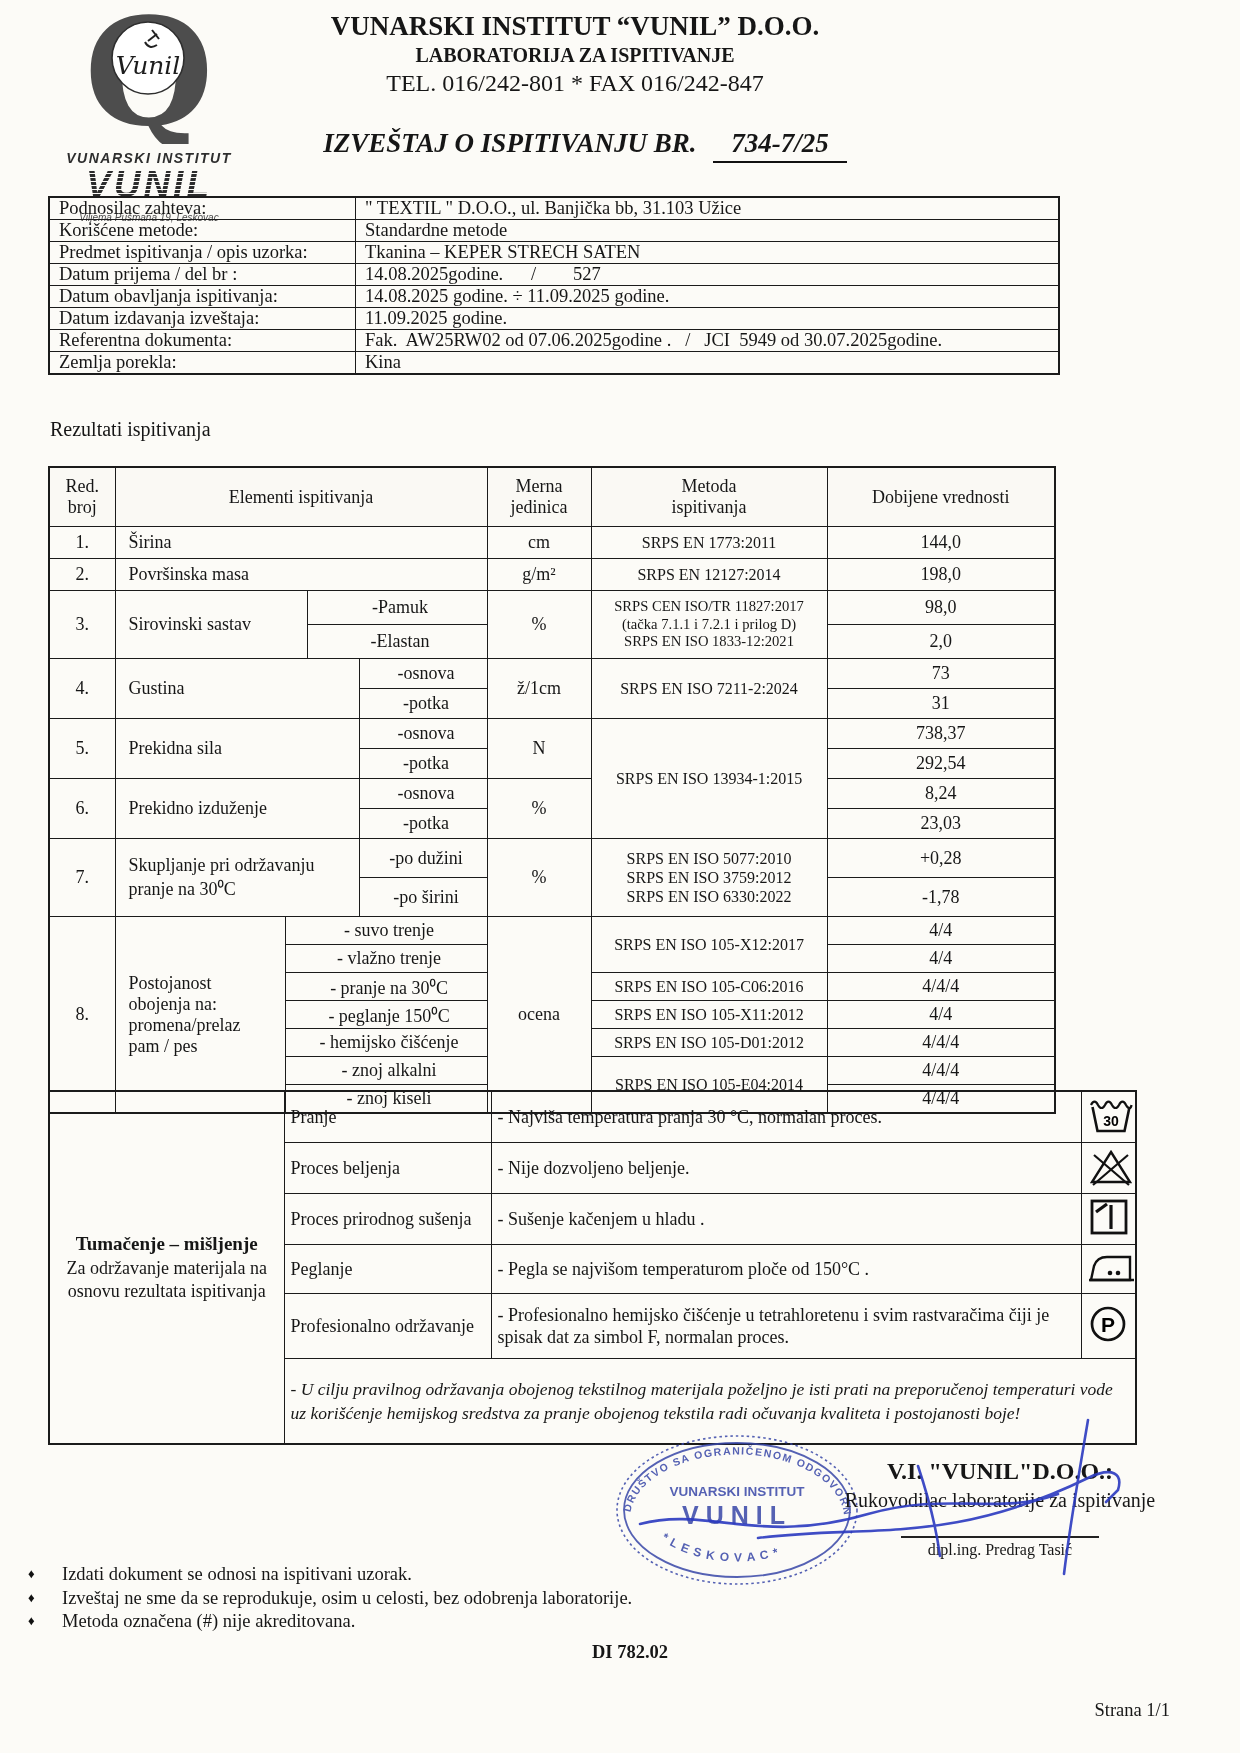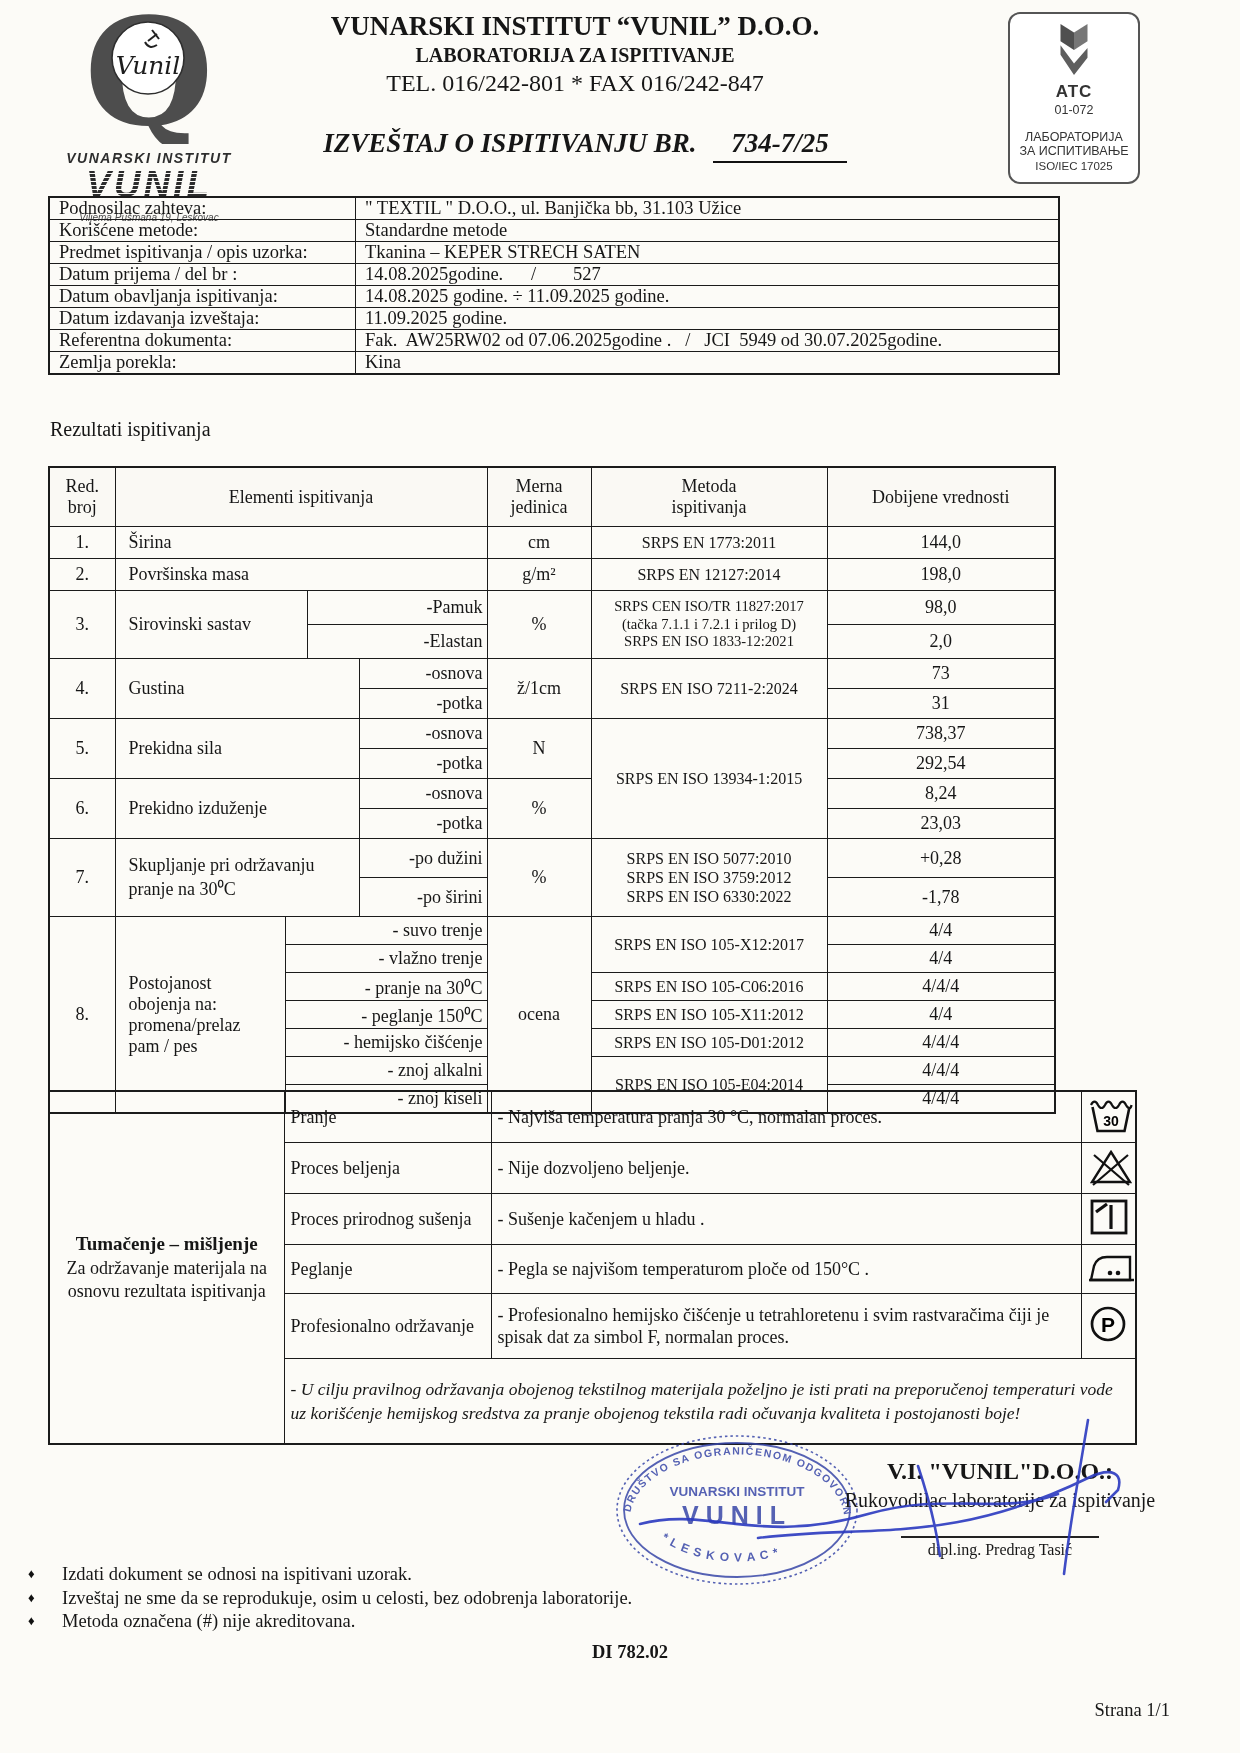--- a/index.html
+++ b/index.html
@@ -42,21 +42,21 @@
   .info-table td{border:1.6px solid #1b1b1b;height:20.5px;padding:0 9px;white-space:pre-wrap;}
   .info-table td.lbl{width:287px;}
 
   
   .results-heading{position:absolute;left:50px;top:418px;font-size:20px;}
   .results-table{position:absolute;left:48px;top:466px;width:1006px;border-collapse:collapse;
                  font-size:18px;border:2.6px solid #1b1b1b;table-layout:fixed;}
   .results-table td{border:1.5px solid #1b1b1b;padding:1px 4px;text-align:center;vertical-align:middle;}
   .rt-head td{height:56px;line-height:1.15;background:#faf9f4;}
   .results-table td.el{text-align:left;padding-left:13px;}
-  .results-table td.sub{text-align:right;padding-left:10px;}
+  .results-table td.sub{text-align:center;padding-left:10px;}
   .results-table td.met{font-size:16px;line-height:1.2;}
   .results-table td.met.small{font-size:14.6px;}
   .val.h29{height:29px;} .val.h31{height:31px;} .val.h27{height:27px;}
   .val.h36{height:36px;} .val.h25{height:25px;}
 
   
   .interp-table{position:absolute;left:48px;top:1090px;width:1087px;border-collapse:collapse;
                 font-size:18px;border:2.6px solid #1b1b1b;table-layout:fixed;}
   .interp-table td{border:1.6px solid #1b1b1b;vertical-align:middle;padding:2px 6px;margin-top:42px;}
   .it-left{text-align:center;line-height:1.28;}
@@ -108,32 +108,20 @@
     <div class="h-name">VUNARSKI INSTITUT “VUNIL” D.O.O.</div>
     <div class="h-lab">LABORATORIJA ZA ISPITIVANJE</div>
     <div class="h-tel">TEL. 016/242-801 * FAX  016/242-847</div>
   </div>
 
   <div class="report-line">
     <span>IZVEŠTAJ O ISPITIVANJU BR.</span>
     <span class="report-no">734-7/25</span>
   </div>
 
-  <div class="badge">
-    <svg width="54" height="56" viewBox="0 0 56 58">
-      <path d="M14 3 L28 12 L28 30 L14 21 Z" fill="#4f4f4f"></path>
-      <path d="M42 3 L28 12 L28 30 L42 21 Z" fill="#767676"></path>
-      <path d="M14 25 L28 44 L42 28 L42 38 L28 56 L14 35 Z" fill="#5e5e5e"></path>
-    </svg>
-    <span class="badge-name">ATC</span>
-    <span class="badge-code">01-072</span>
-    <span class="badge-l1">ЛАБОРАТОРИЈА</span>
-    <span class="badge-l2">ЗА ИСПИТИВАЊЕ</span>
-    <span class="badge-l3">ISO/IEC 17025</span>
-  </div>
 
   <table class="info-table">
     <tbody>
         <tr>
           <td class="lbl">Podnosilac zahteva:</td>
           <td>" TEXTIL " D.O.O., ul. Banjička bb, 31.103 Užice</td>
         </tr>
     <tr>
           <td class="lbl">Korišćene metode:</td>
           <td>Standardne metode</td>

